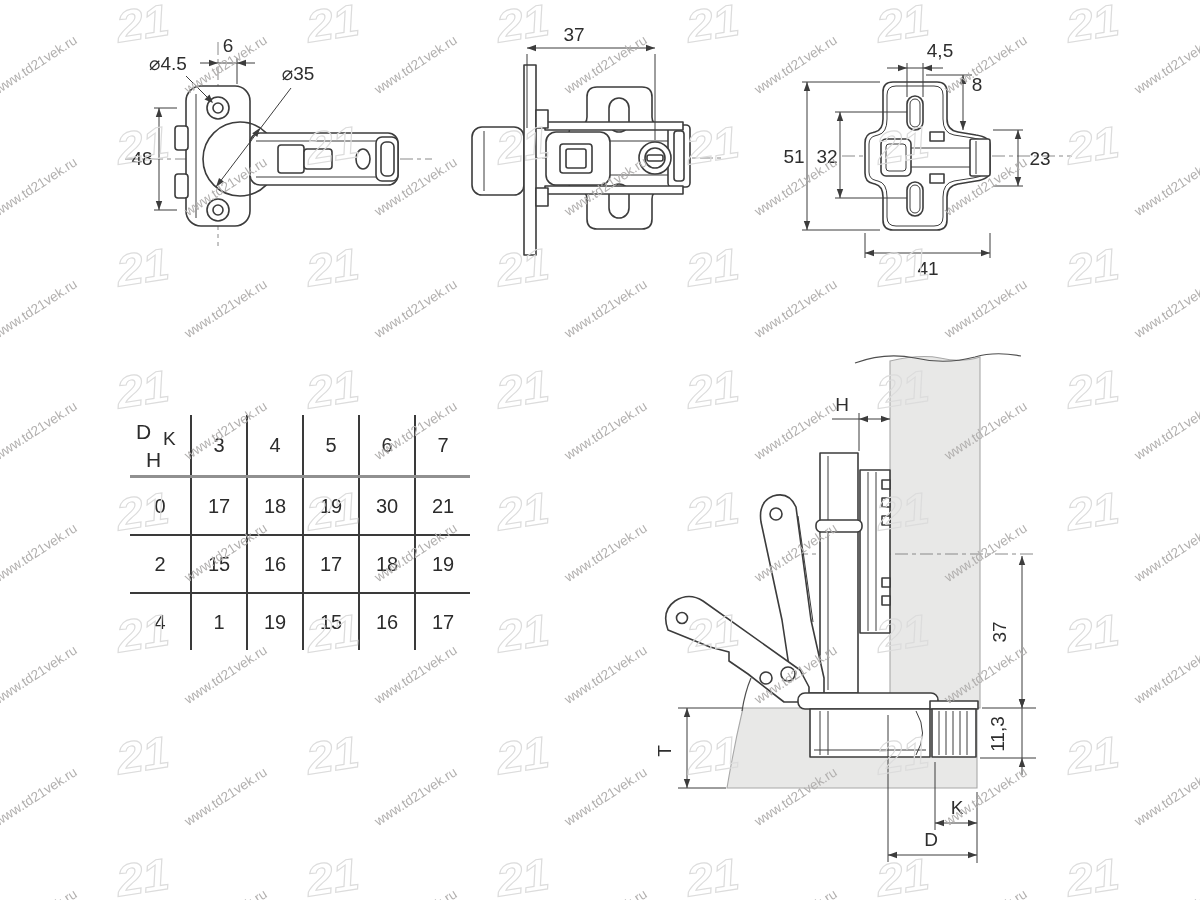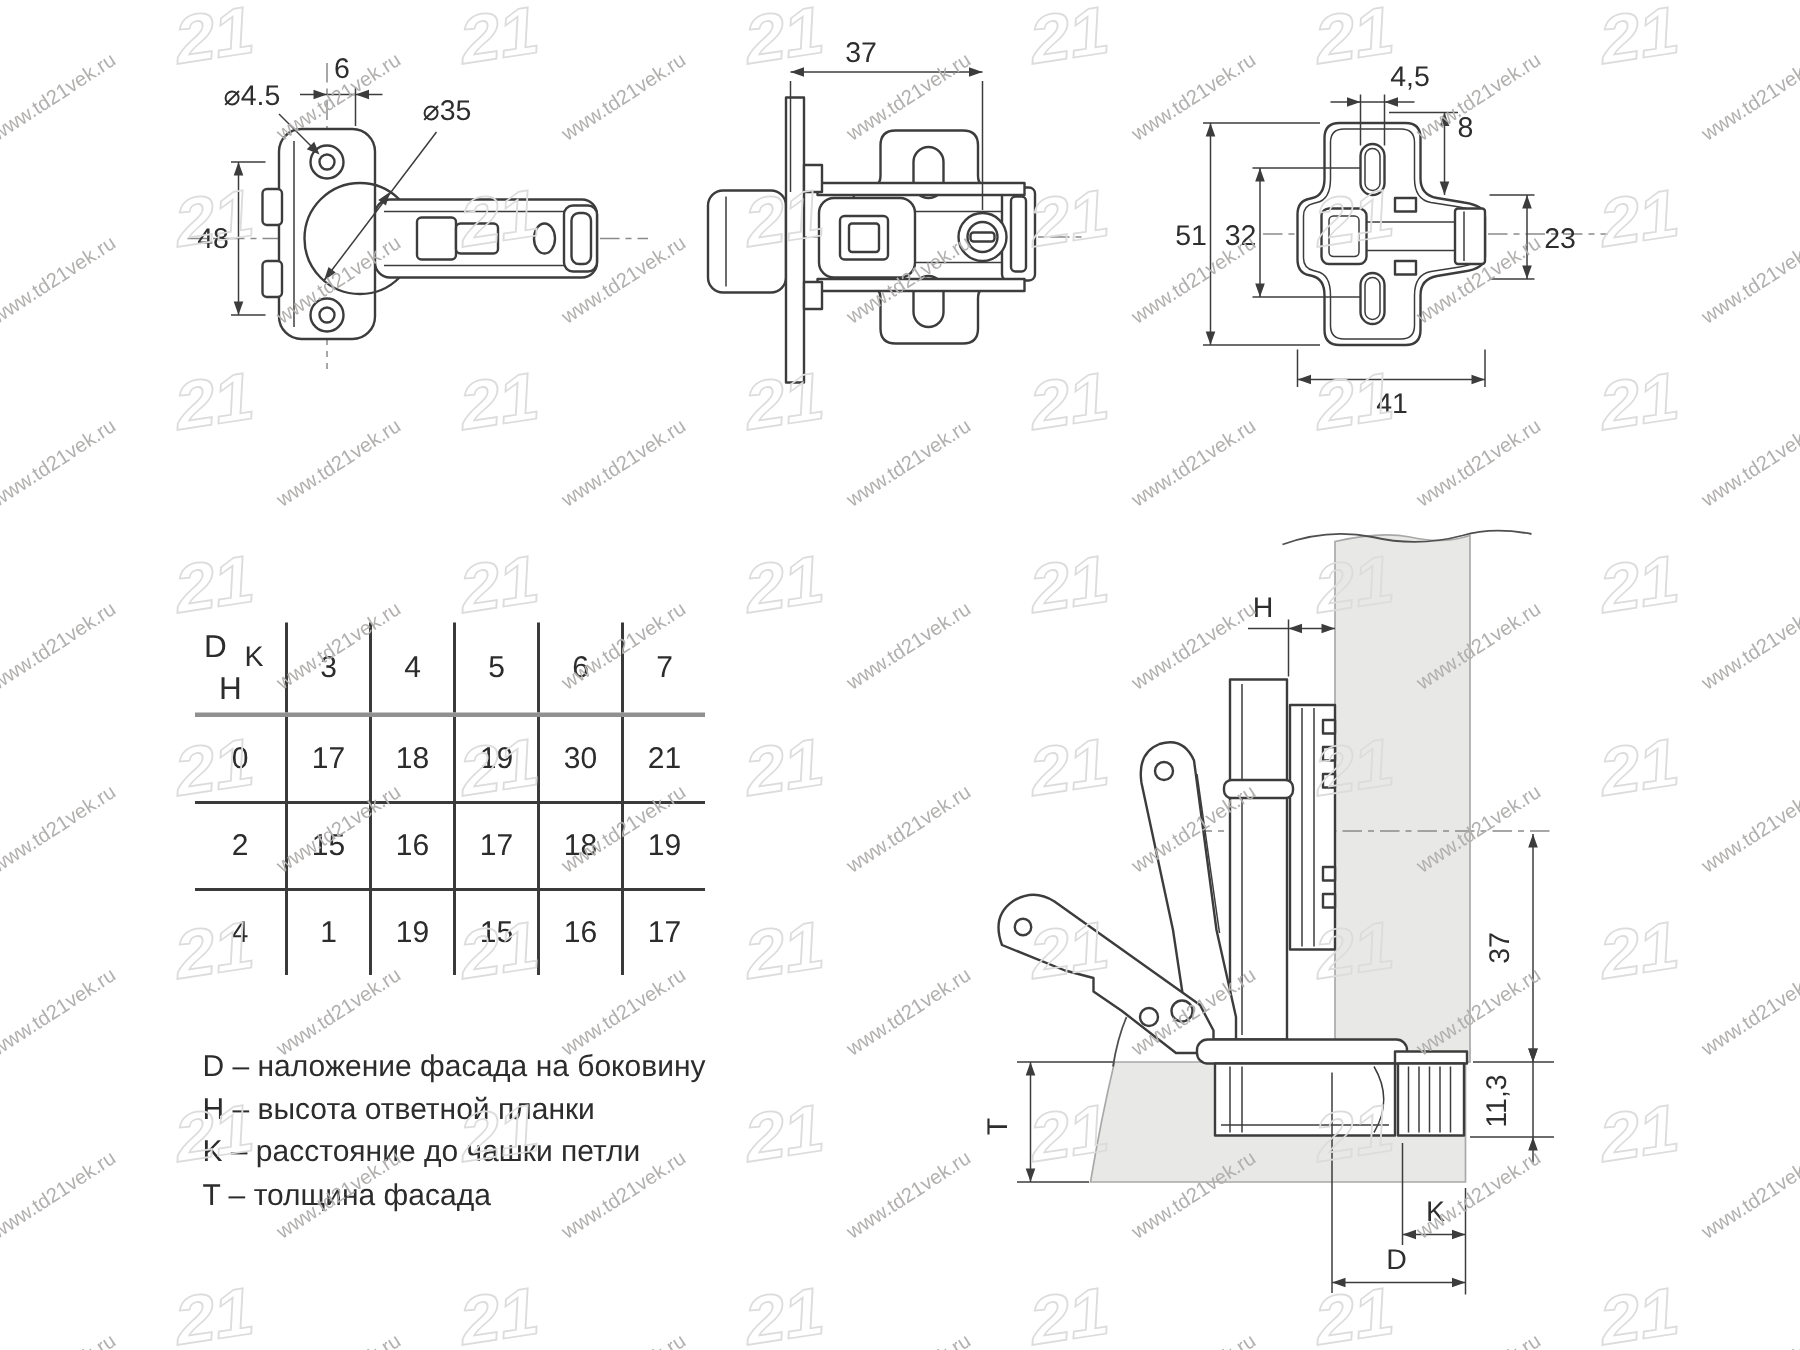--- a/index.html
+++ b/index.html
@@ -292,26 +292,20 @@
         <td>1</td>
         <td>19</td>
         <td>15</td>
         <td>16</td>
         <td>17</td>
       </tr>
     </tbody>
       </table>
   </div>
 
-  <div id="legend">
-    <div>D – наложение фасада на боковину</div>
-    <div>H – высота ответной планки</div>
-    <div>K – расстояние до чашки петли</div>
-    <div>T – толщина фасада</div>
-  </div>
 
   <div id="wm-layer">
       <div class="wm-text" style="left: -12px; top: 57px;">www.td21vek.ru</div>
       <div class="wm-logo" style="left: 118px; top: -4px;">21</div>
       <div class="wm-text" style="left: 178px; top: 57px;">www.td21vek.ru</div>
       <div class="wm-logo" style="left: 308px; top: -4px;">21</div>
       <div class="wm-text" style="left: 368px; top: 57px;">www.td21vek.ru</div>
       <div class="wm-logo" style="left: 498px; top: -4px;">21</div>
       <div class="wm-text" style="left: 558px; top: 57px;">www.td21vek.ru</div>
       <div class="wm-logo" style="left: 688px; top: -4px;">21</div>

